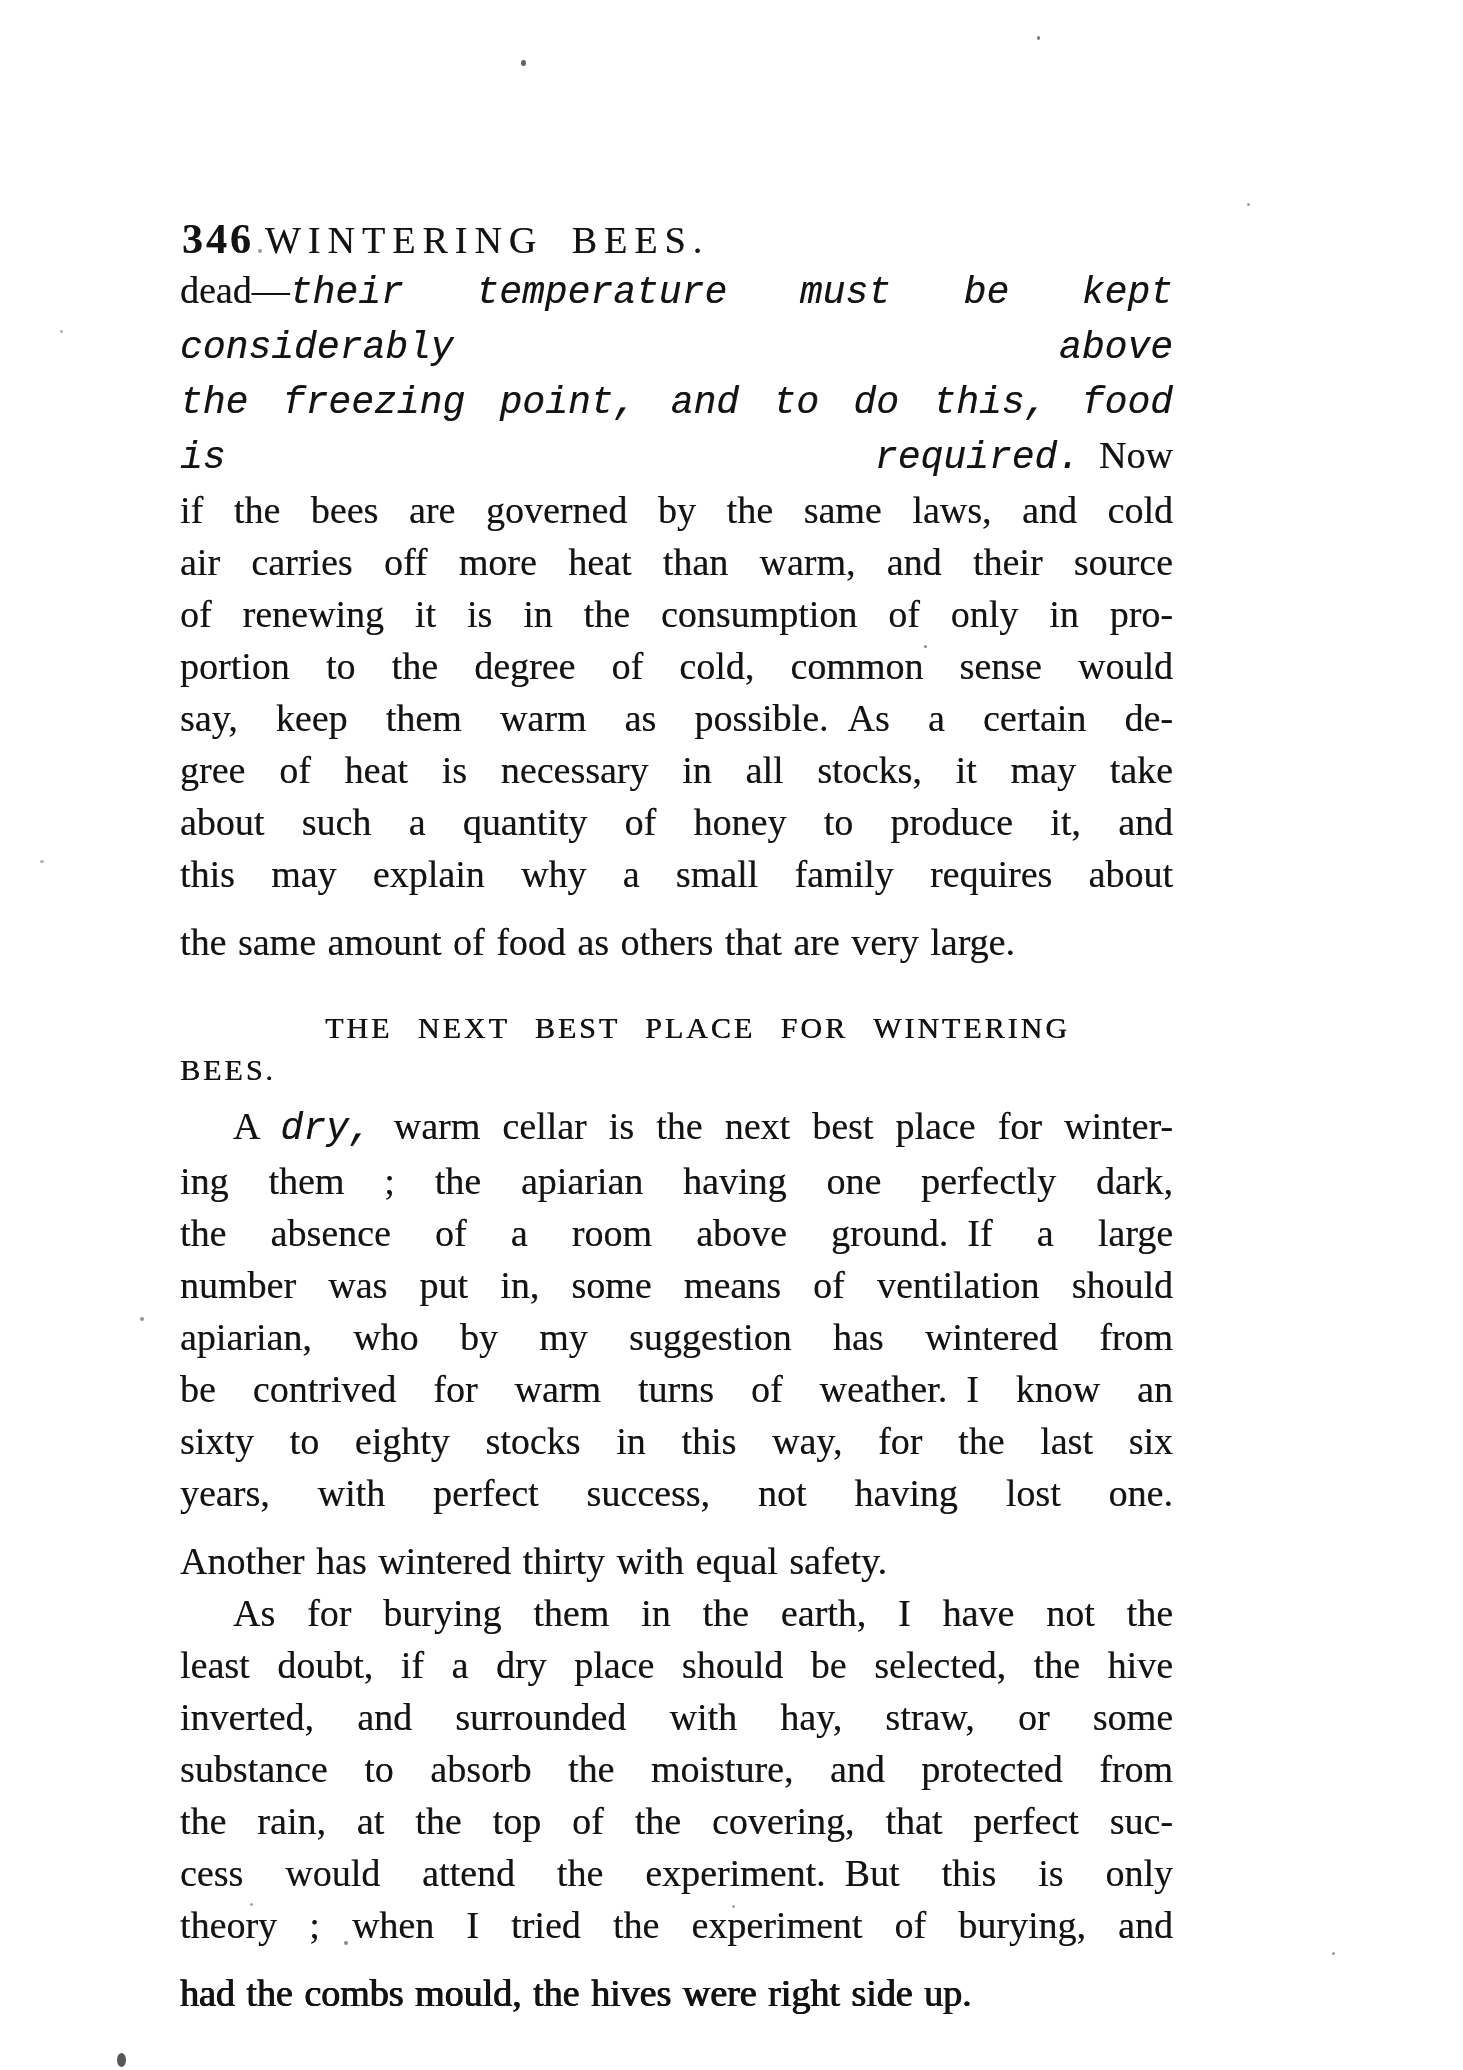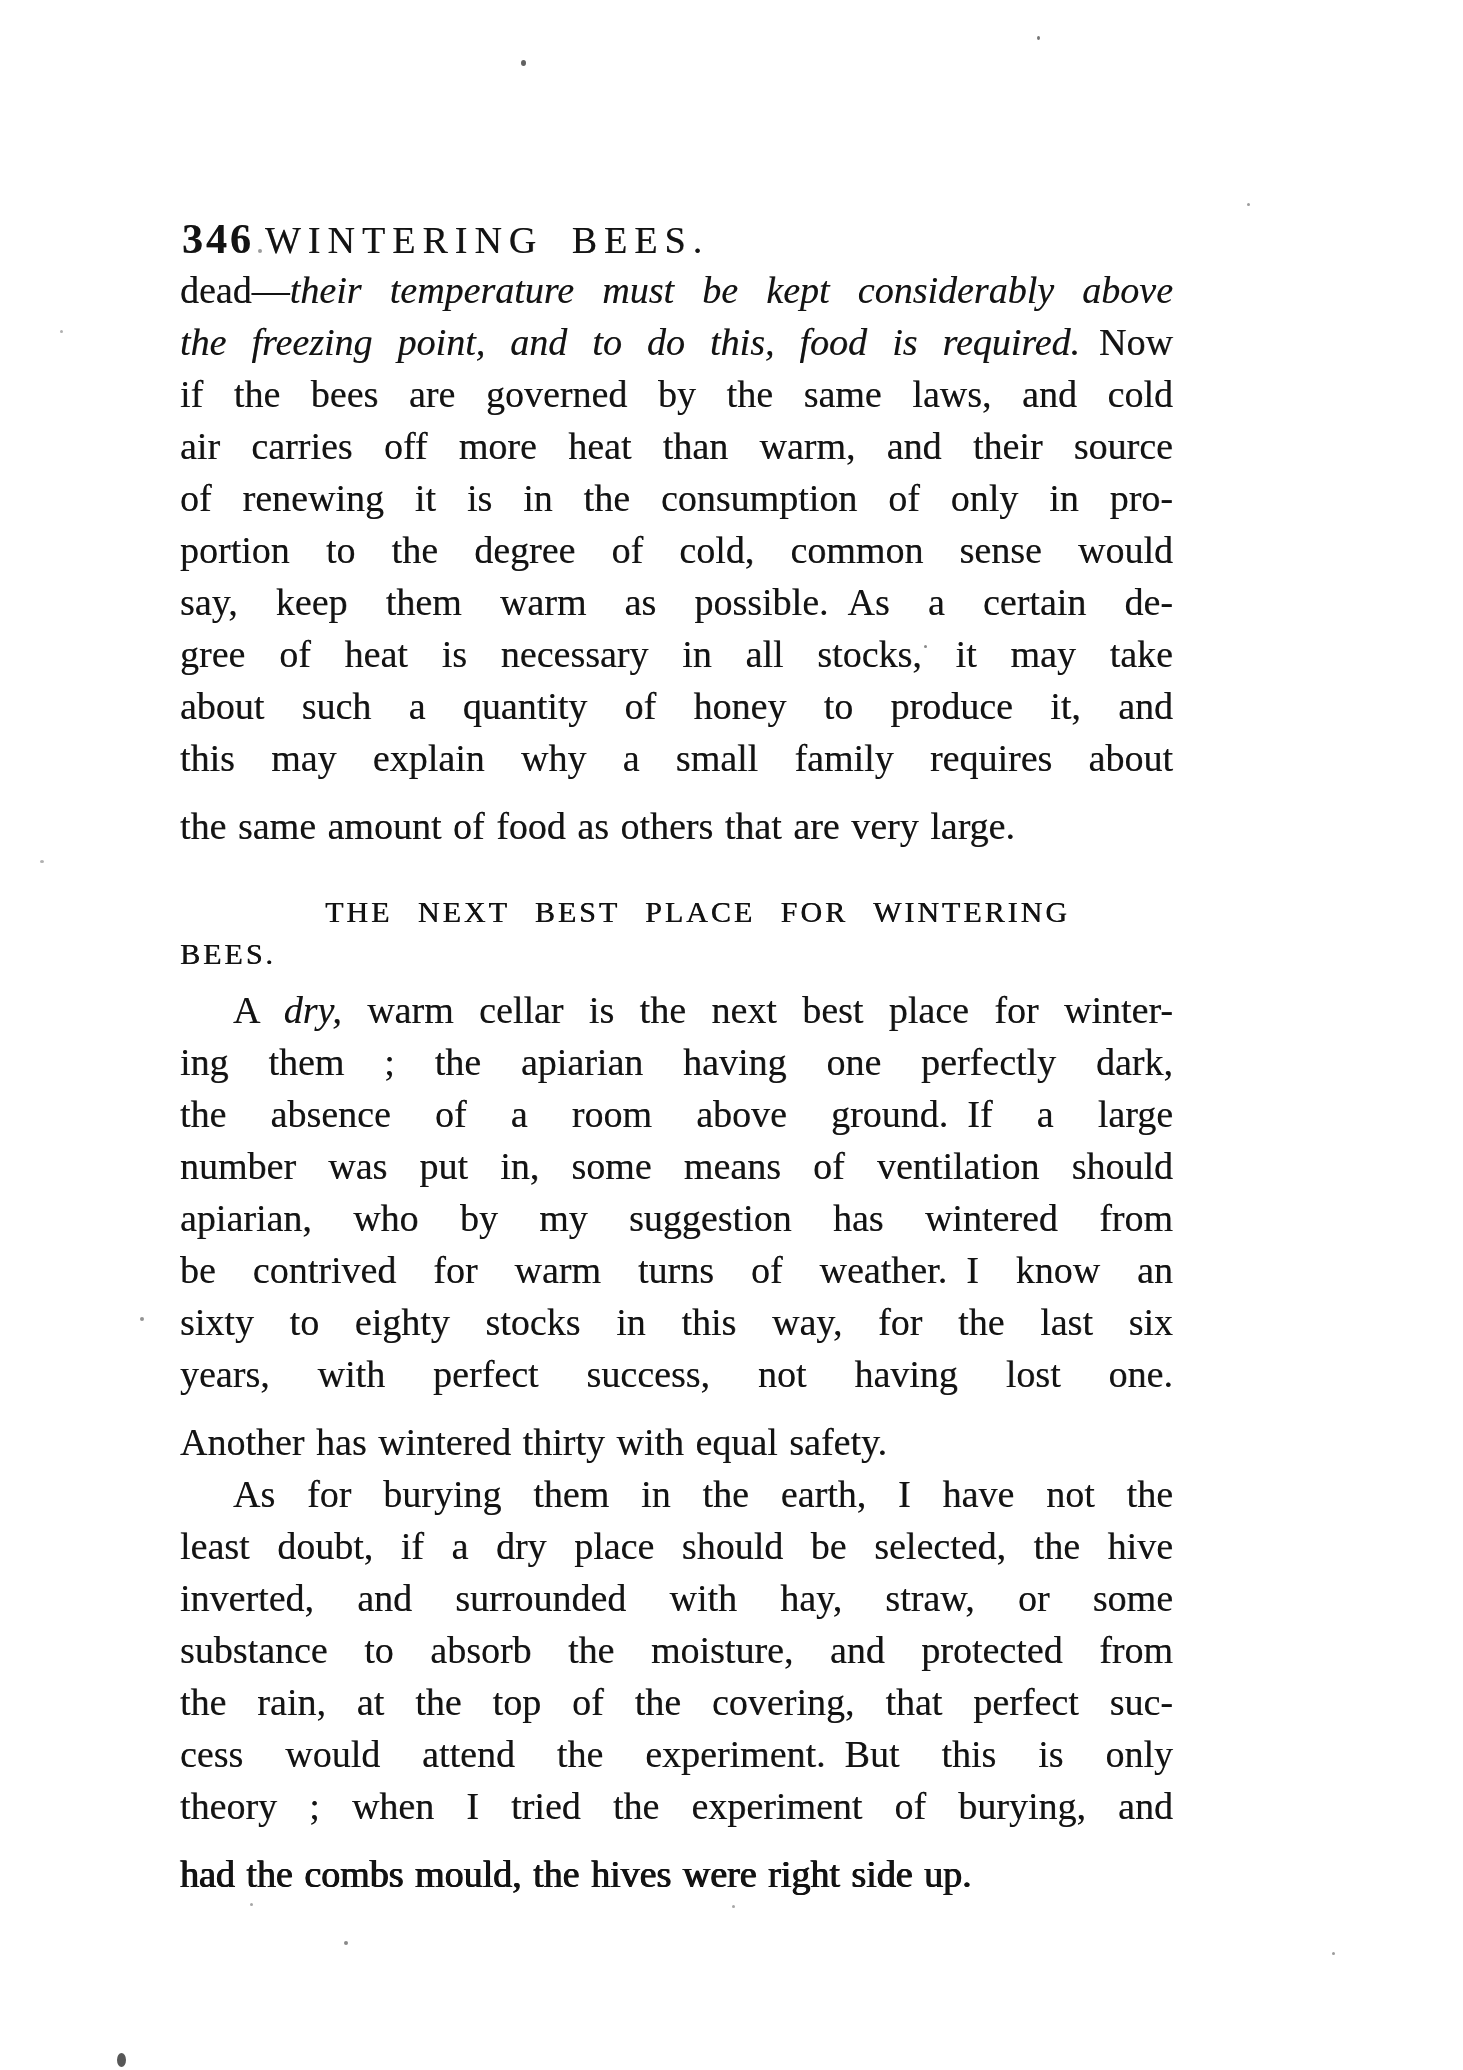--- a/index.html
+++ b/index.html
@@ -37,21 +37,21 @@
     font-size: 38px; line-height: 52px;
   }
   .para { margin: 0; }
   .line {
     text-align: justify;
     text-align-last: justify;
     word-spacing: 2px;
   }
   .line.last { text-align-last: auto; margin-top: 16px; }
   .para.indent .line:first-child { text-indent: 53px; }
-  .it { font-style: italic; }
+  .it { font-style: italic; font-family: Liberation Mono, monospace; }
   .heavy { text-shadow: 0.7px 0 currentColor, -0.4px 0 currentColor; }
   .section-heading {
     margin-top: 39px; margin-bottom: 9px;
     line-height: 42px; font-size: 30px;
     text-align: left; text-indent: 145px;
     letter-spacing: 3px; word-spacing: 15px;
     text-shadow: 0.5px 0 currentColor;
   }
   .speck {
     position: absolute;

